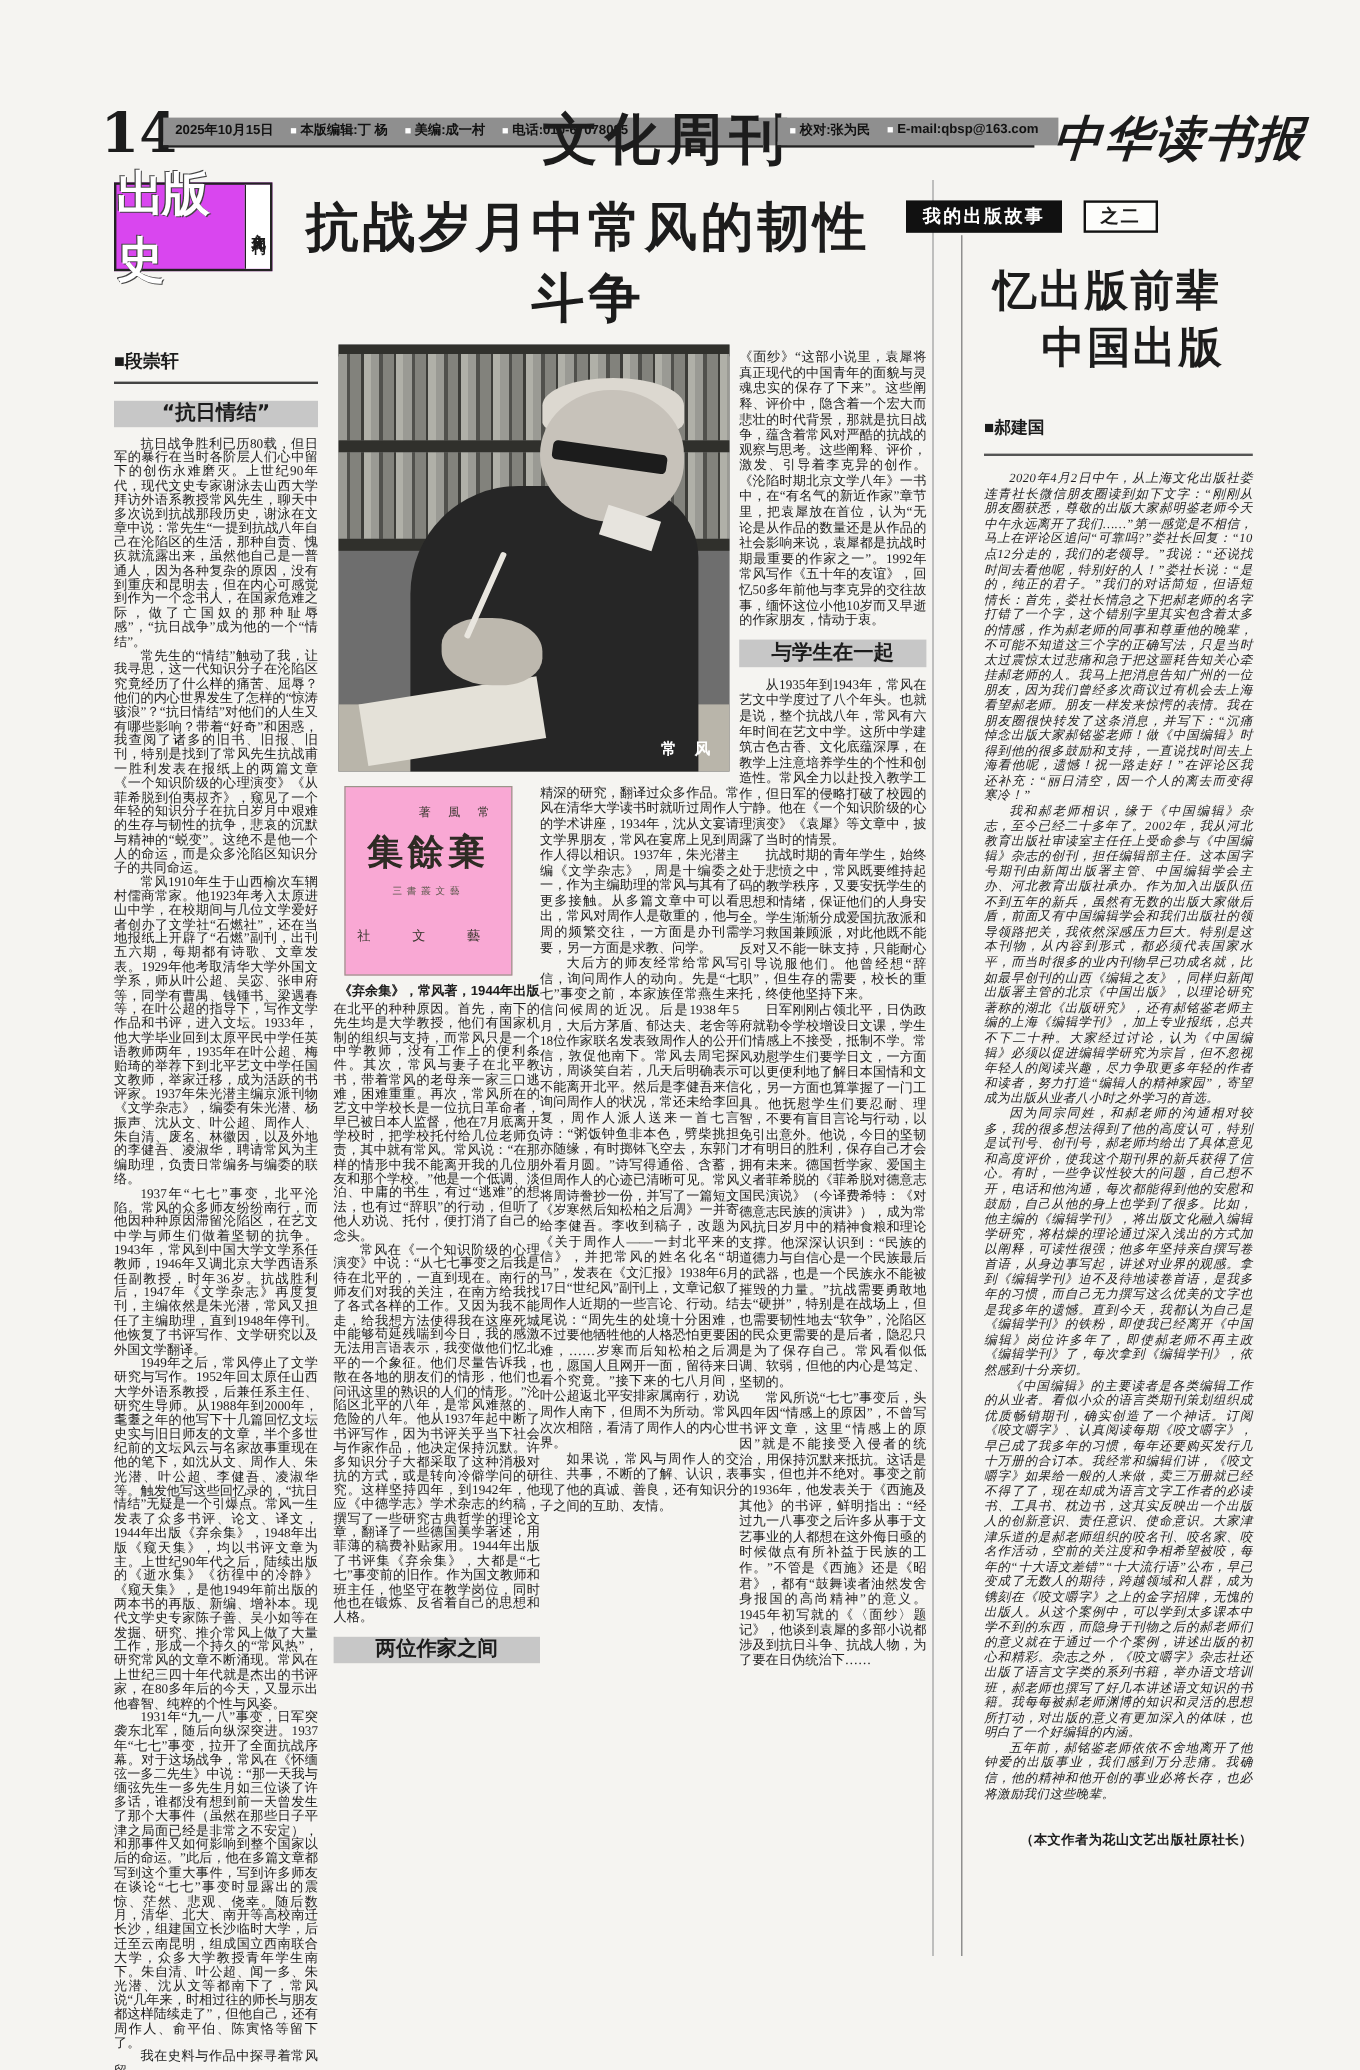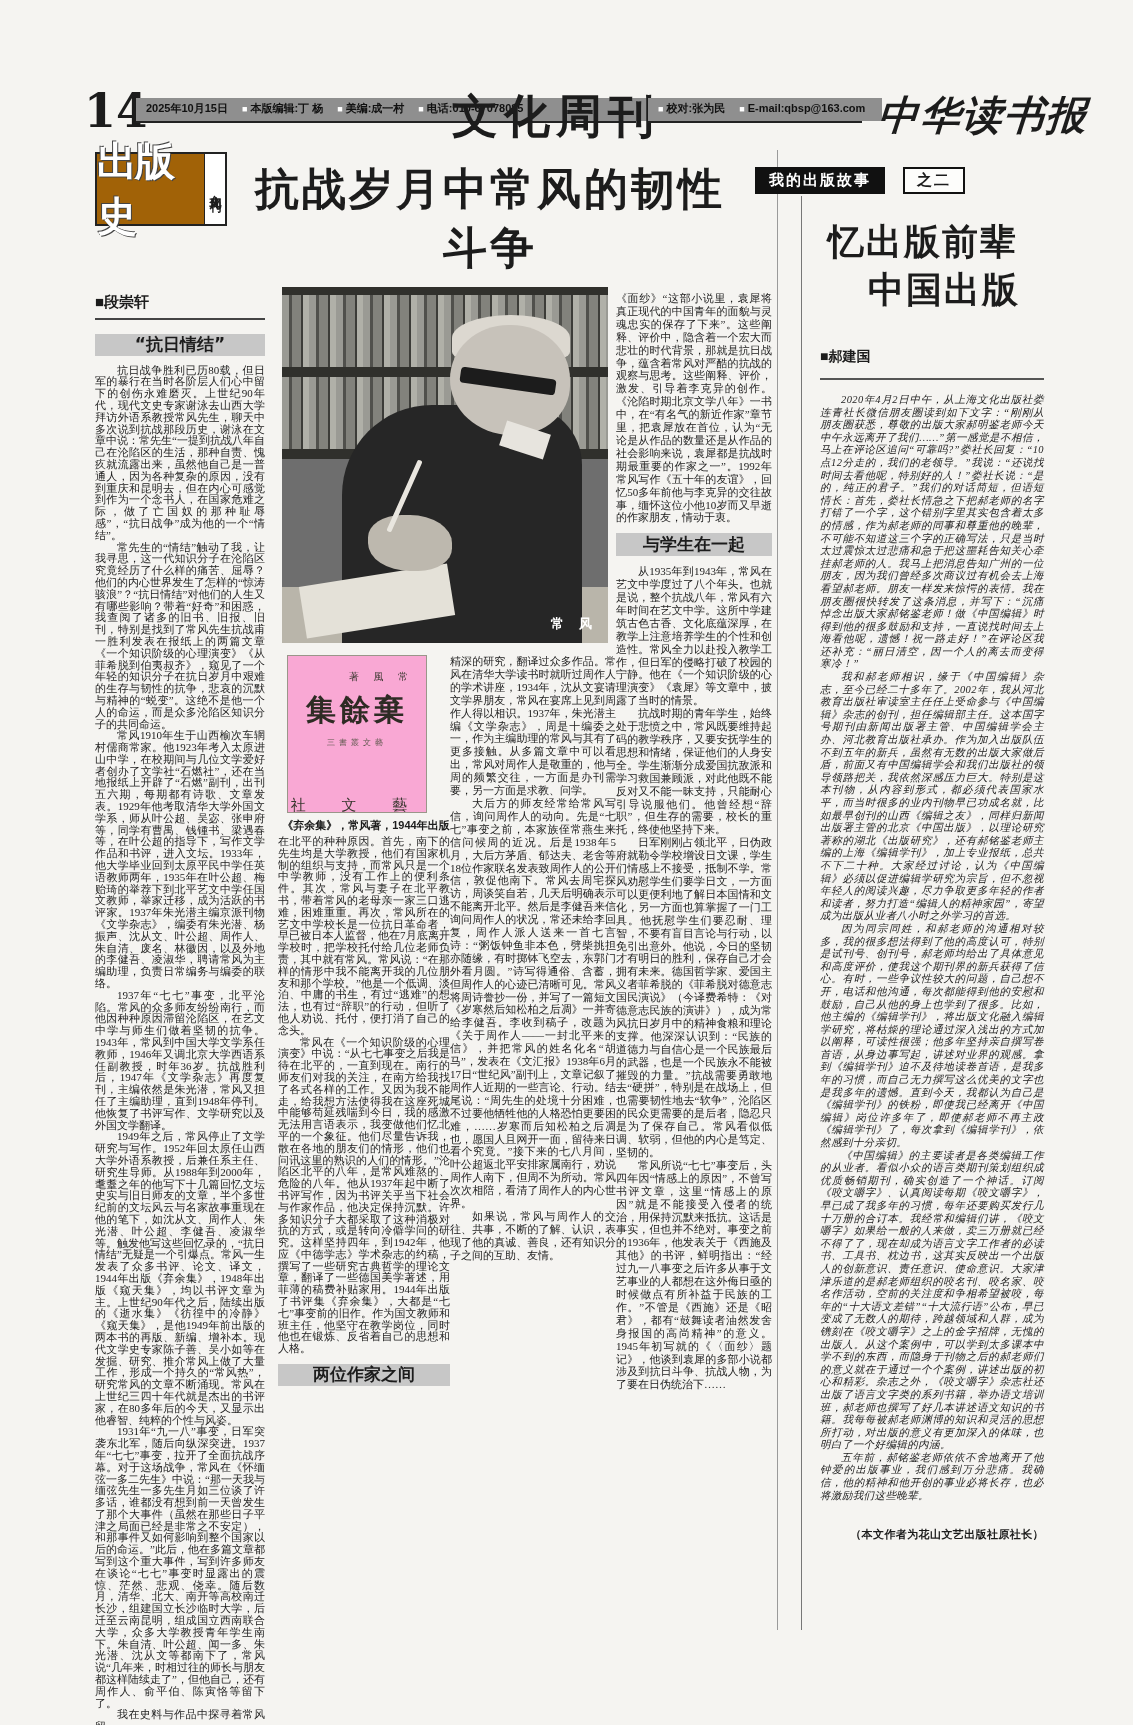--- a/index.html
+++ b/index.html
@@ -11,21 +11,21 @@
   .pagenum{left:84px;top:88px;font-size:46px;font-weight:bold;font-family:"DejaVu Serif",serif;line-height:1;}
   .graybar{background:#8f8f8f;height:20px;color:#111;font-family:"Liberation Sans","DejaVu Sans",sans-serif;
            font-size:11px;font-weight:bold;display:flex;align-items:center;gap:14px;padding:0 10px;
            border-bottom:3px solid #8f8f8f;}
   .graybar .sq{color:#ffffff;font-size:9px;}
   .hdr-rule{background:#222;height:2px;}
   .sectitle{left:452px;top:86px;font-size:46px;font-weight:bold;letter-spacing:6px;font-family:"Liberation Serif",serif;}
   .masthead{left:878px;top:88px;font-size:40px;font-weight:900;font-style:italic;letter-spacing:2px;
             font-family:"DejaVu Serif",serif;transform:skewX(-4deg);}
   
-  .logo-box{left:95px;top:152px;width:132px;height:74px;background:#a16207;border:2px solid #222;
+  .logo-box{left:95px;top:152px;width:132px;height:74px;background:#d946ef;border:2px solid #222;
             display:flex;box-sizing:border-box;}
   .logo-big{flex:1;display:flex;align-items:center;justify-content:center;font-size:40px;font-weight:900;
             color:#fff;text-shadow:1px 1px 0 #444, -1px -1px 0 #444;letter-spacing:-2px;
             font-family:"DejaVu Serif",serif;}
   .logo-side{width:20px;background:#fff;border-left:1px solid #222;writing-mode:vertical-rl;
              text-orientation:upright;font-size:12px;font-weight:bold;display:flex;align-items:center;
              justify-content:center;font-family:"Liberation Sans",sans-serif;letter-spacing:2px;}
   .main-headline{left:240px;top:160px;width:500px;text-align:center;font-size:44px;font-weight:700;
                  letter-spacing:3px;font-family:"Liberation Serif",serif;}
   
@@ -52,21 +52,21 @@
   .paper2{position:absolute;left:120px;top:268px;width:140px;height:48px;background:#d6d2c6;transform:rotate(-20deg);}
   .pen{position:absolute;left:120px;top:170px;width:5px;height:78px;background:#e9e6df;transform:rotate(24deg);border-radius:2px;}
   .hand{position:absolute;left:86px;top:228px;width:84px;height:56px;background:#bdb8ae;border-radius:40% 50% 40% 50%;}
   .photo-cap{position:absolute;right:10px;bottom:10px;color:#fff;font-size:13px;font-weight:bold;letter-spacing:6px;}
   
   .cover{left:287px;top:655px;width:140px;height:158px;background:#f9a8d4;border:1px solid #9a968a;
          box-sizing:border-box;text-align:center;}
   .cover .auth{margin-top:14px;text-align:right;padding-right:12px;font-size:10px;letter-spacing:6px;color:#3a372f;}
   .cover .title{margin-top:6px;font-size:30px;font-weight:900;letter-spacing:4px;color:#2e2b24;font-family:"DejaVu Serif",serif;}
   .cover .series{margin-top:6px;font-size:8px;letter-spacing:4px;color:#5a564a;}
-  .cover .pub{margin-top:48px;font-size:15px;letter-spacing:16px;color:#3a372f;}
+  .cover .pub{margin-top:24px;font-size:11px;letter-spacing:16px;color:#3a372f;}
   .book-caption{left:278px;top:818px;width:176px;text-align:center;font-size:11px;font-weight:bold;
                 font-family:"Liberation Sans",sans-serif;}
   
   .vdivider{left:777px;top:150px;width:1px;height:1480px;background:#9a9a9a;}
   .side-border{left:801px;top:196px;width:1px;height:1434px;background:#777;}
   .tagbox{left:755px;top:167px;height:27px;background:#111;color:#fff;display:flex;align-items:center;
           padding:0 14px;font-size:15px;font-weight:bold;font-family:"DejaVu Sans","Liberation Sans",sans-serif;letter-spacing:2px;}
   .tagno{left:903px;top:167px;height:27px;background:#fdfdfb;border:2px solid #111;box-sizing:border-box;
          display:flex;align-items:center;padding:0 12px;font-size:15px;font-weight:bold;
          font-family:"DejaVu Sans",sans-serif;letter-spacing:2px;}

